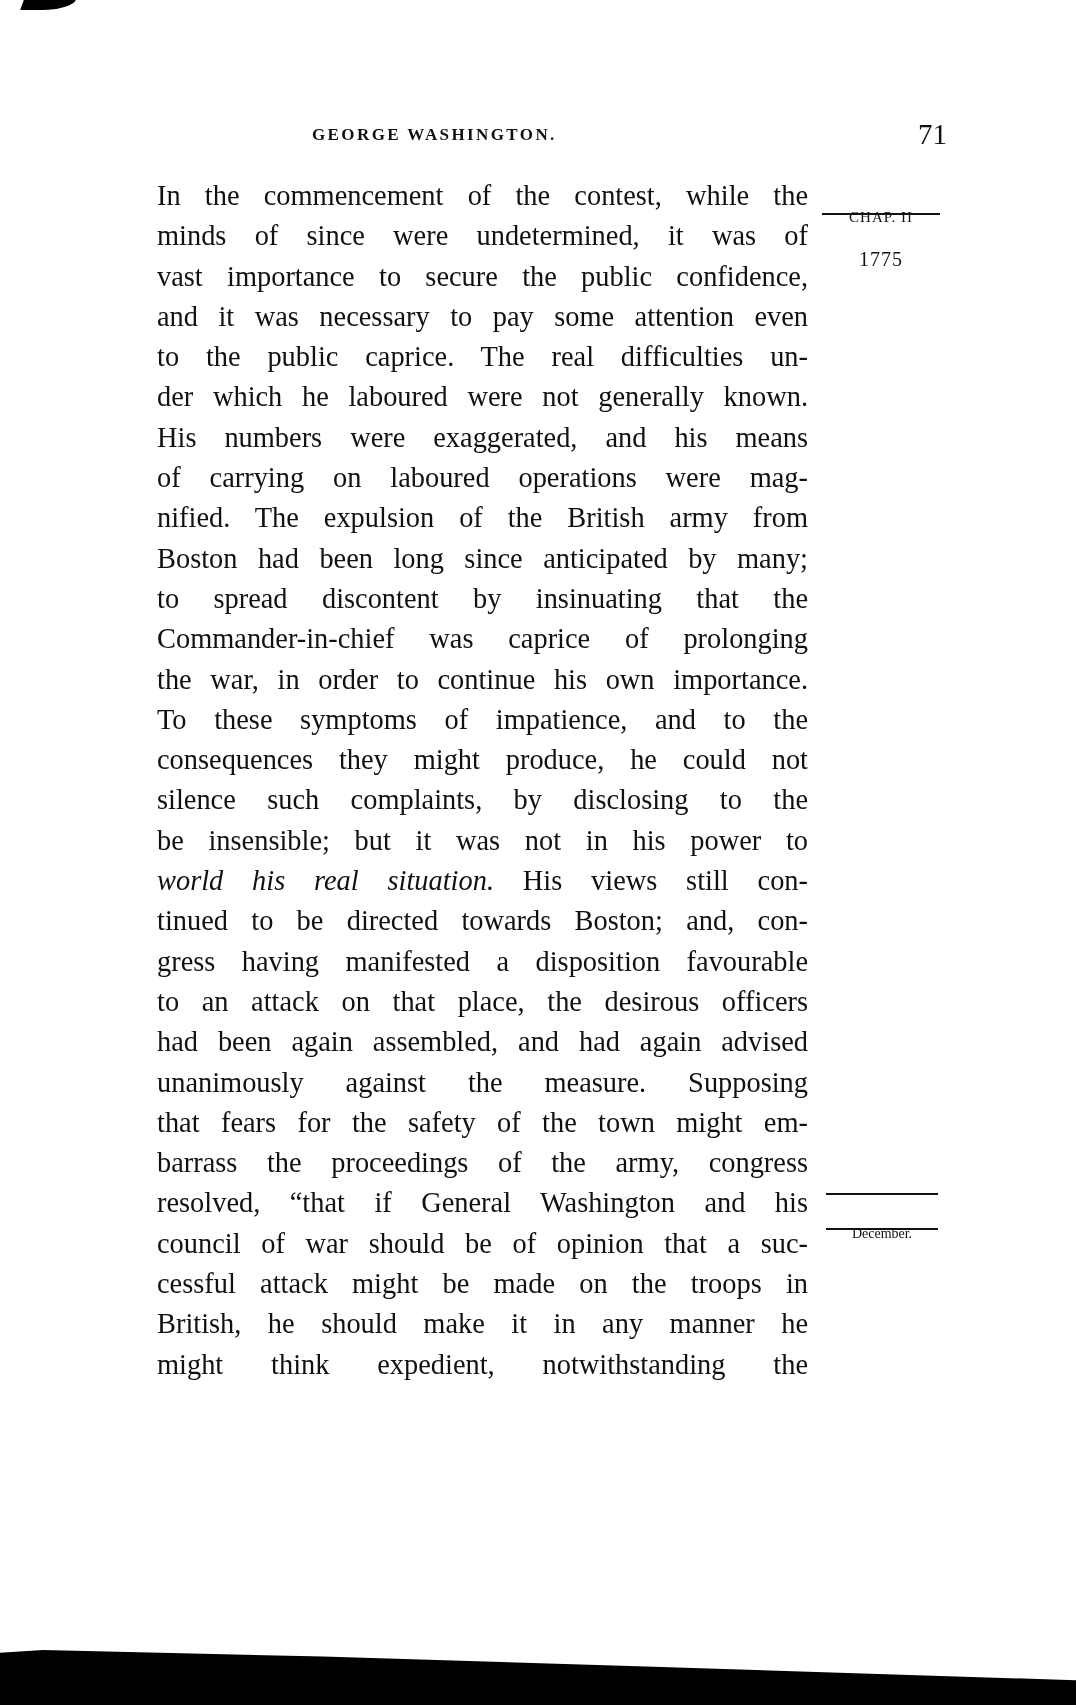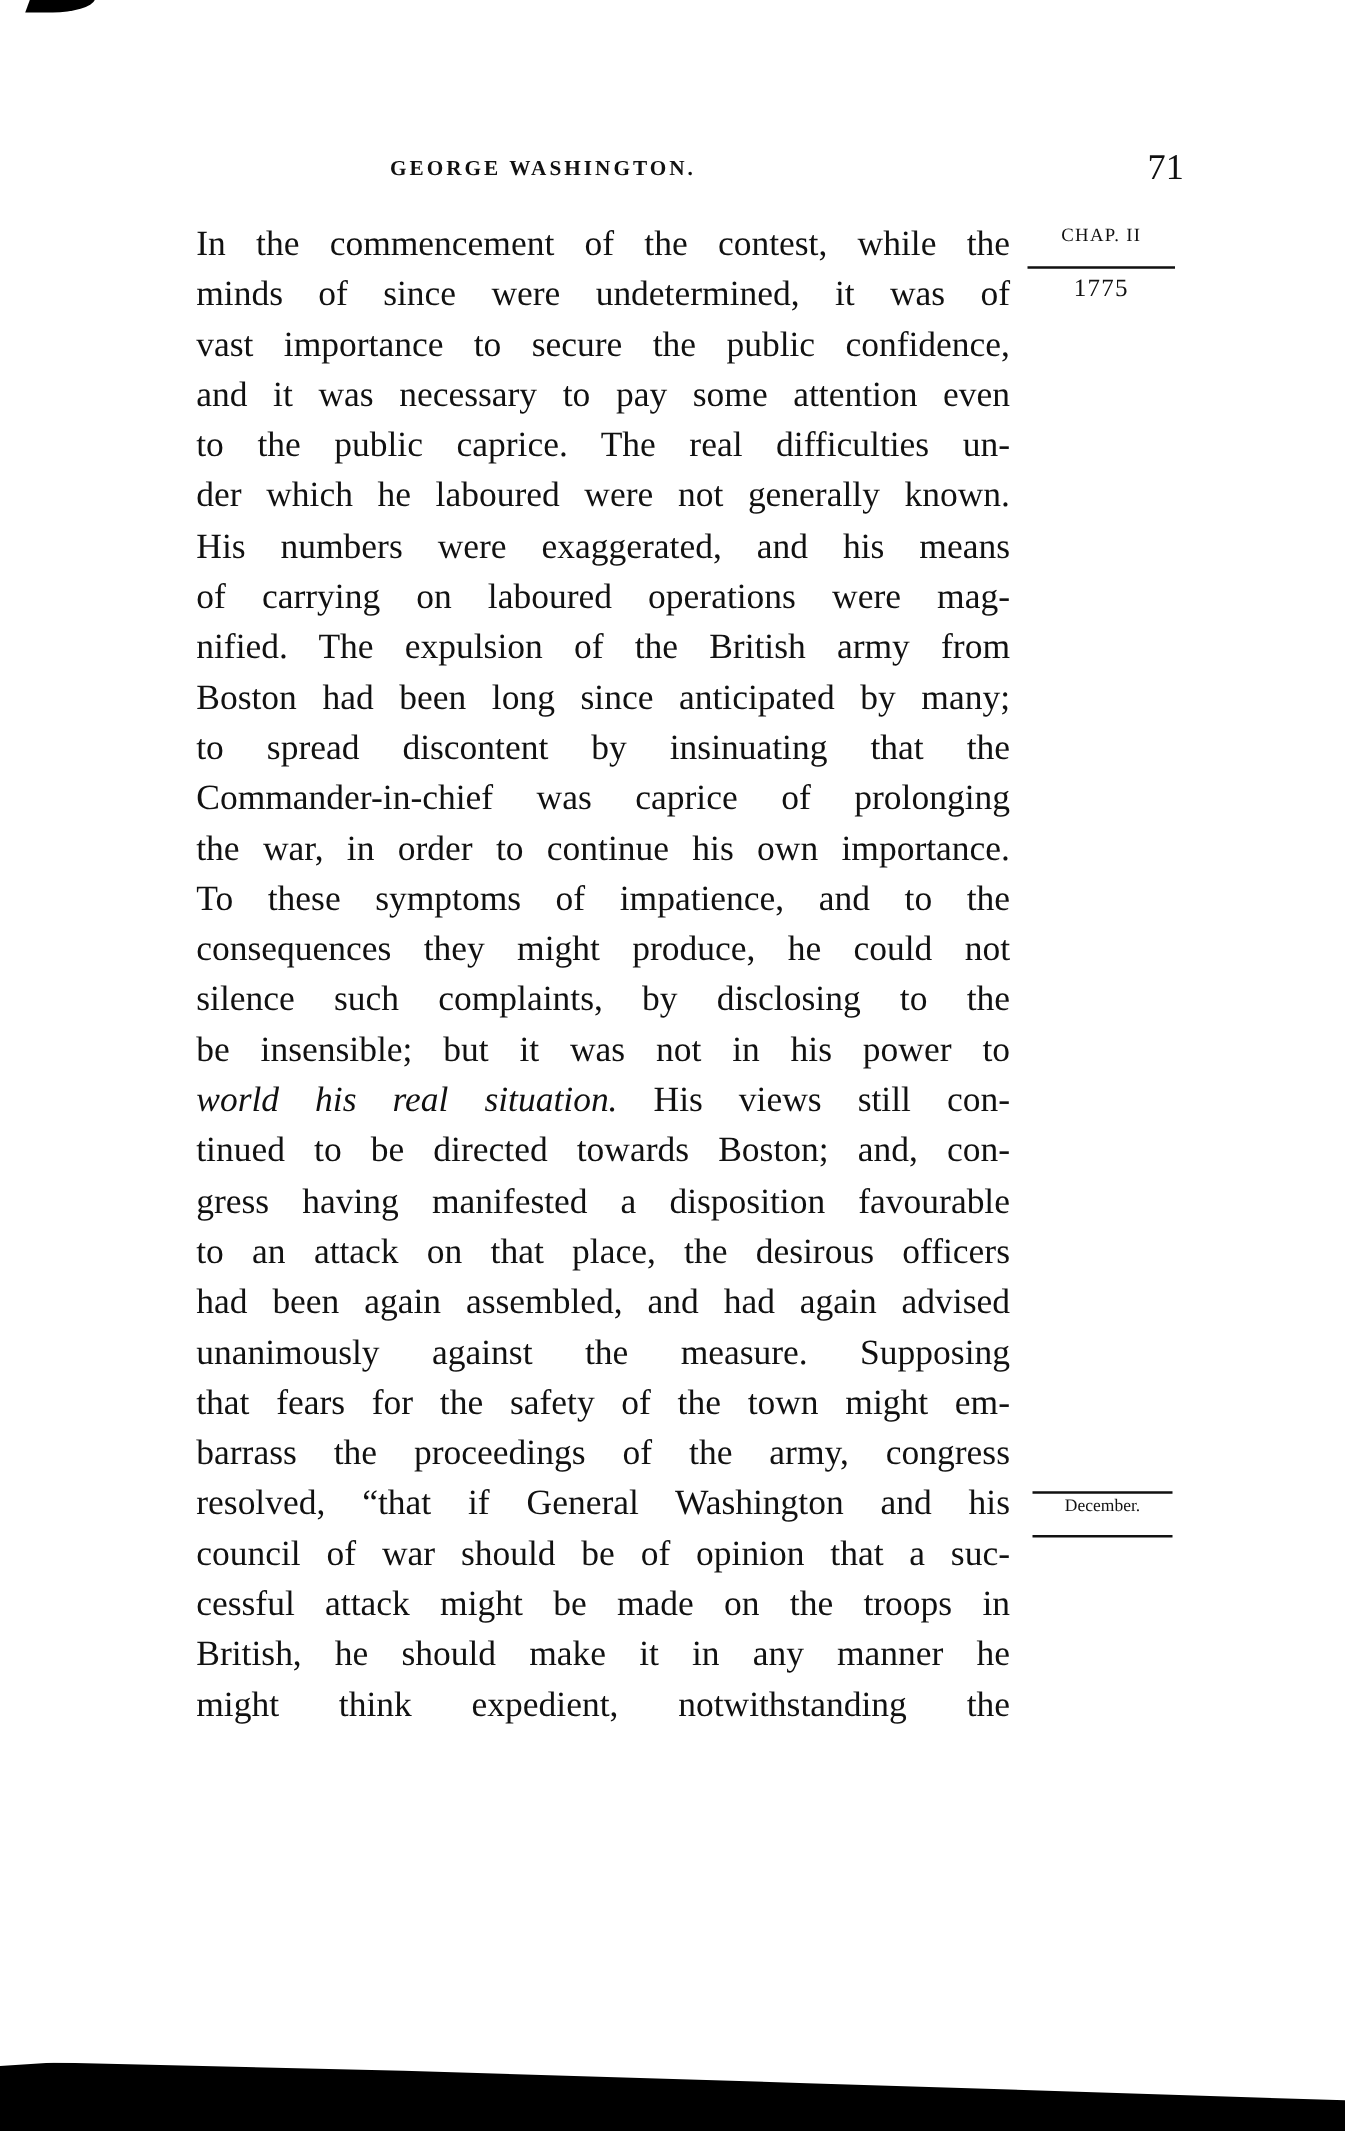--- a/index.html
+++ b/index.html
@@ -24,21 +24,21 @@
   .body-text {
     position: absolute; left: 157px; top: 176px; width: 651px;
     font-size: 28.4px; line-height: 40.3px;
   }
   .line {
     display: block; white-space: nowrap;
     text-align: justify; text-align-last: justify;
     height: 40.3px;
   }
   .it-span { font-style: italic; }
-  .margin-note { position: absolute; left: 822px; width: 118px; text-align: center; }
+  .margin-note { position: absolute; left: 822px; width: 118px; text-align: center; margin-top: 28px; }
   .chap-note { top: 181px; font-size: 15px; letter-spacing: 1px; }
   .rule { position: absolute; left: 822px; width: 118px; height: 2px; background: #111; }
   .rule-1 { top: 213px; }
   .year-note { top: 220px; font-size: 20px; letter-spacing: 1px; }
   .rule-2 { top: 1193px; left: 826px; width: 112px; }
   .dec-note { top: 1198px; font-size: 14px; left: 826px; width: 112px; }
   .rule-3 { top: 1228px; left: 826px; width: 112px; }
   .bottom-bar {
     position: absolute; left: 0; top: 1650px; width: 1076px; height: 55px;
     background: #000;

